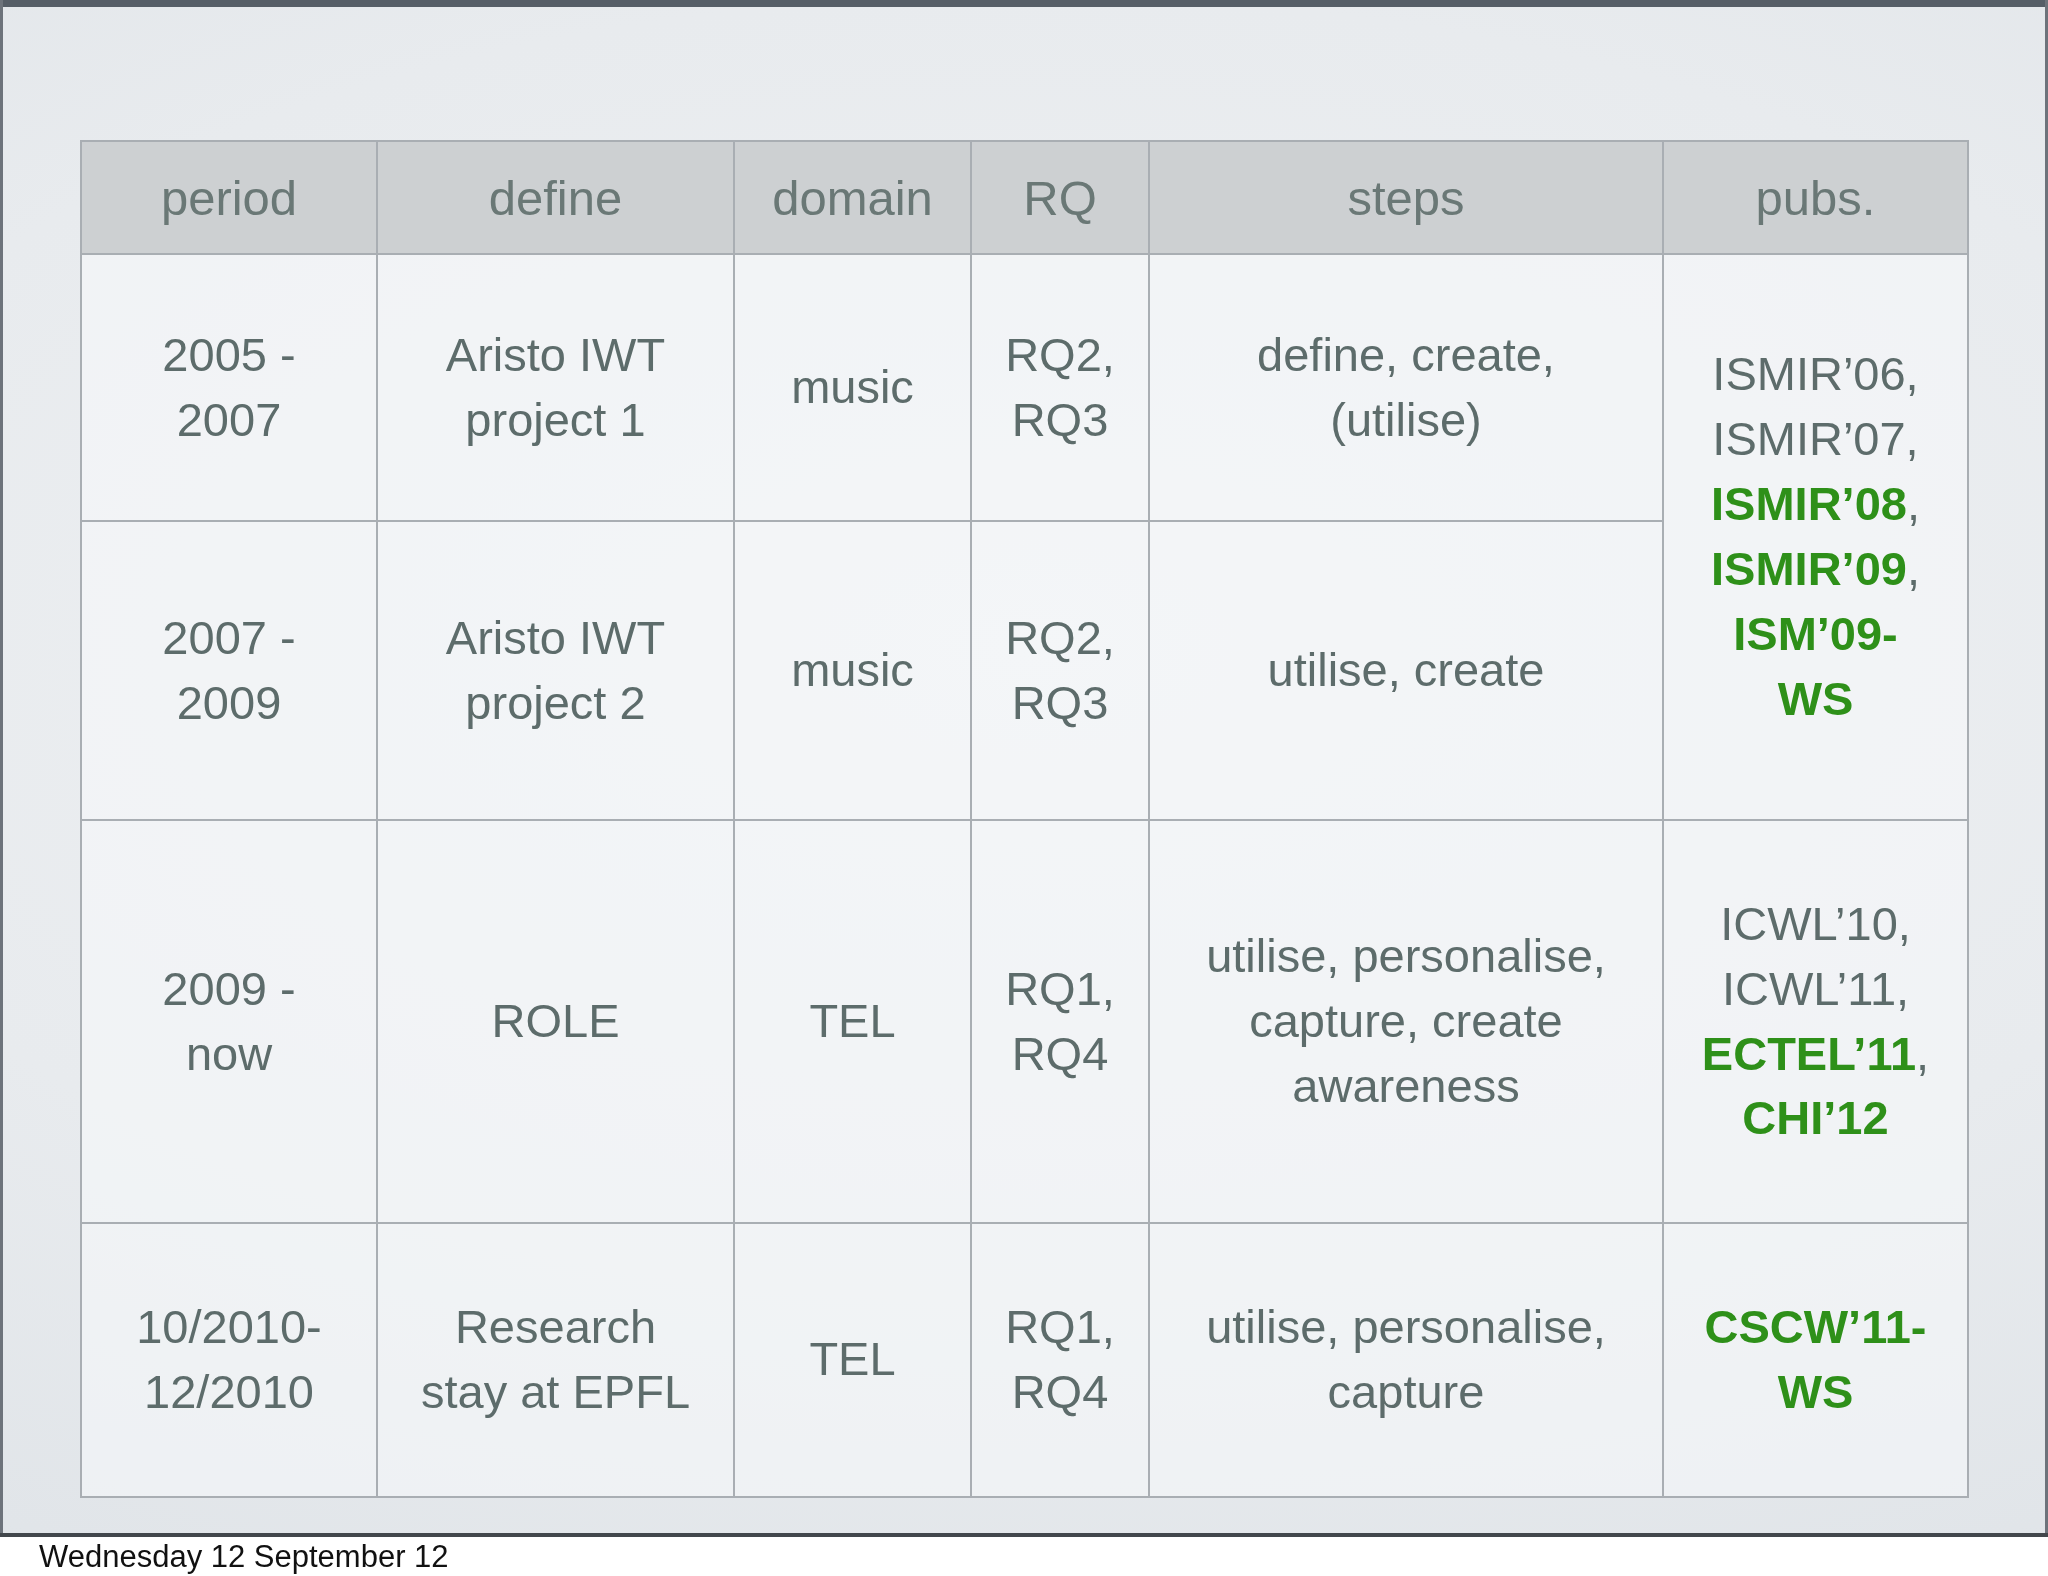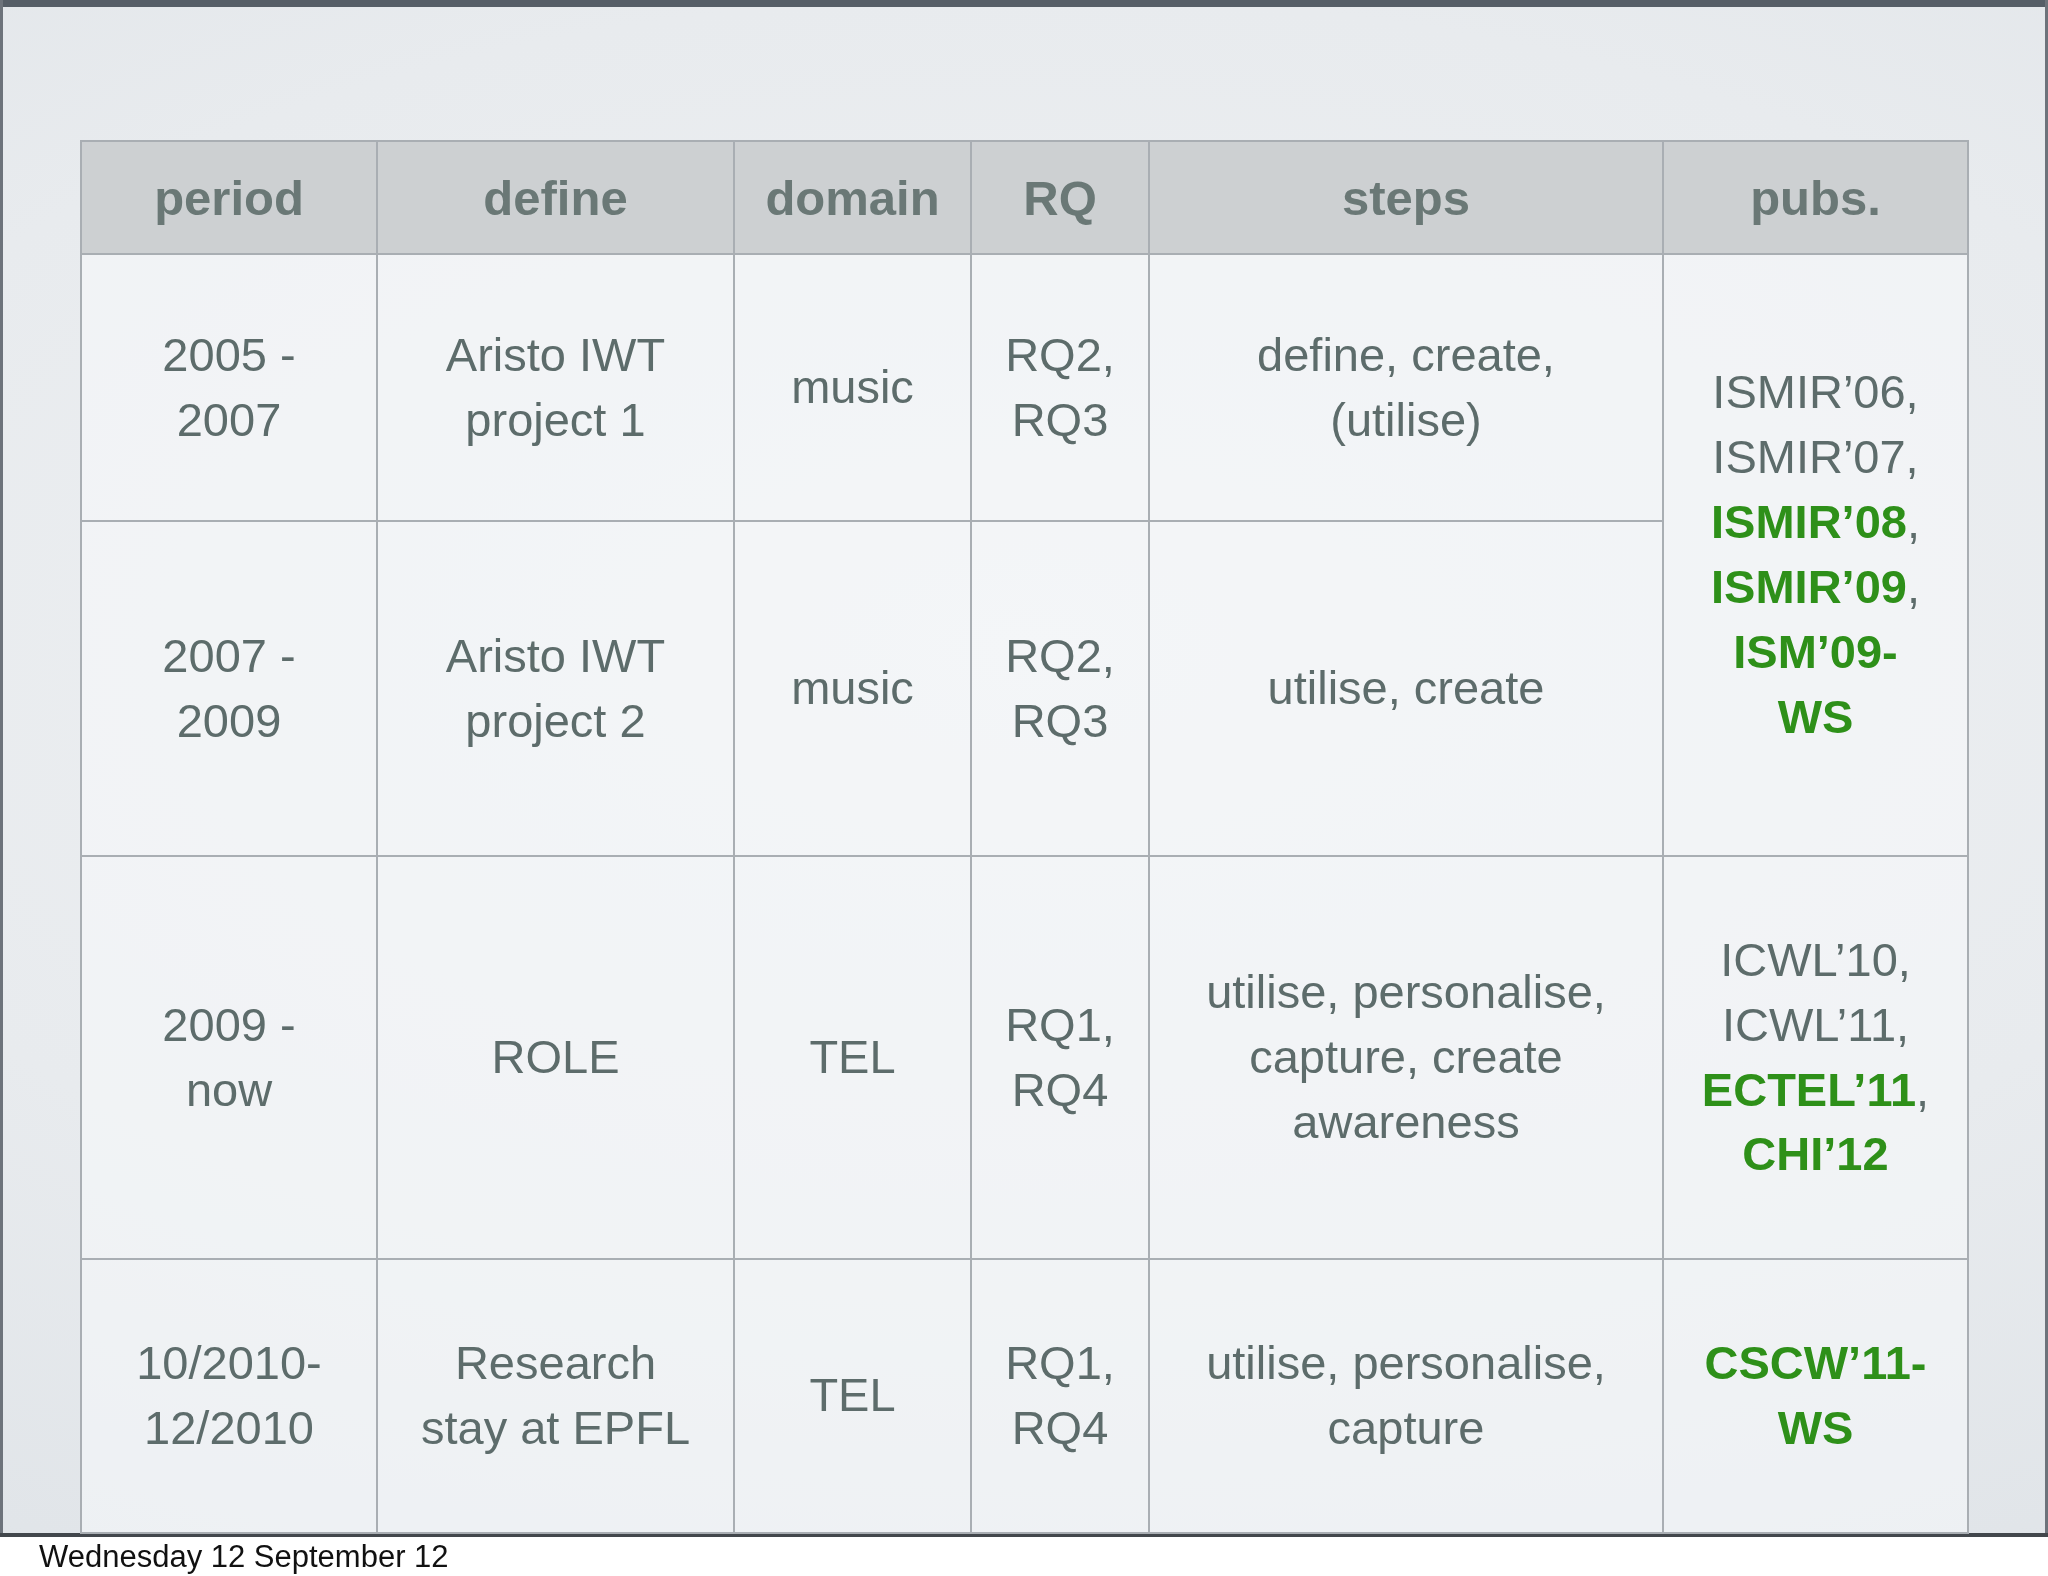--- a/index.html
+++ b/index.html
@@ -28,35 +28,35 @@
   }
   table.research th, table.research td {
     border: 2px solid var(--grid-line, #a9aeb3);
     box-sizing: border-box;
     overflow: hidden;
   }
   table.research th {
     height: 113px;
     background: var(--header-bg, #cdd0d2);
     color: var(--header-text, #6a7876);
-    font-size: 49px; font-weight: 700;
+    font-size: 49px; font-weight: 400;
     text-align: center; vertical-align: middle;
     letter-spacing: 0px;
   }
   table.research td {
     background: rgba(247, 249, 251, 0.55);
     color: var(--gray-text, #5d6c6b);
     font-size: 47px; font-weight: 400;
     text-align: center; vertical-align: middle;
     white-space: pre-line;
     line-height: 1.38;
     padding: 6px 10px;
   }
   tbody tr:nth-child(1) { height: 267px; padding-left: 6px; }
-  tbody tr:nth-child(2) { height: 335px; }
+  tbody tr:nth-child(2) { height: 299px; }
   tbody tr:nth-child(3) { height: 307px; }
   tbody tr:nth-child(4) { height: 257px; }
 
   td.pubs { font-size: 45px; line-height: 1.44; padding: 4px 6px; }
   .pub-line { white-space: nowrap; }
   .pub { color: var(--gray-text, #5d6c6b); }
   .pub.green { color: var(--green, #2e9019); font-weight: 700; }
 
   .pagenum {
     position: absolute; left: 0; top: 1458px; width: 2048px;

